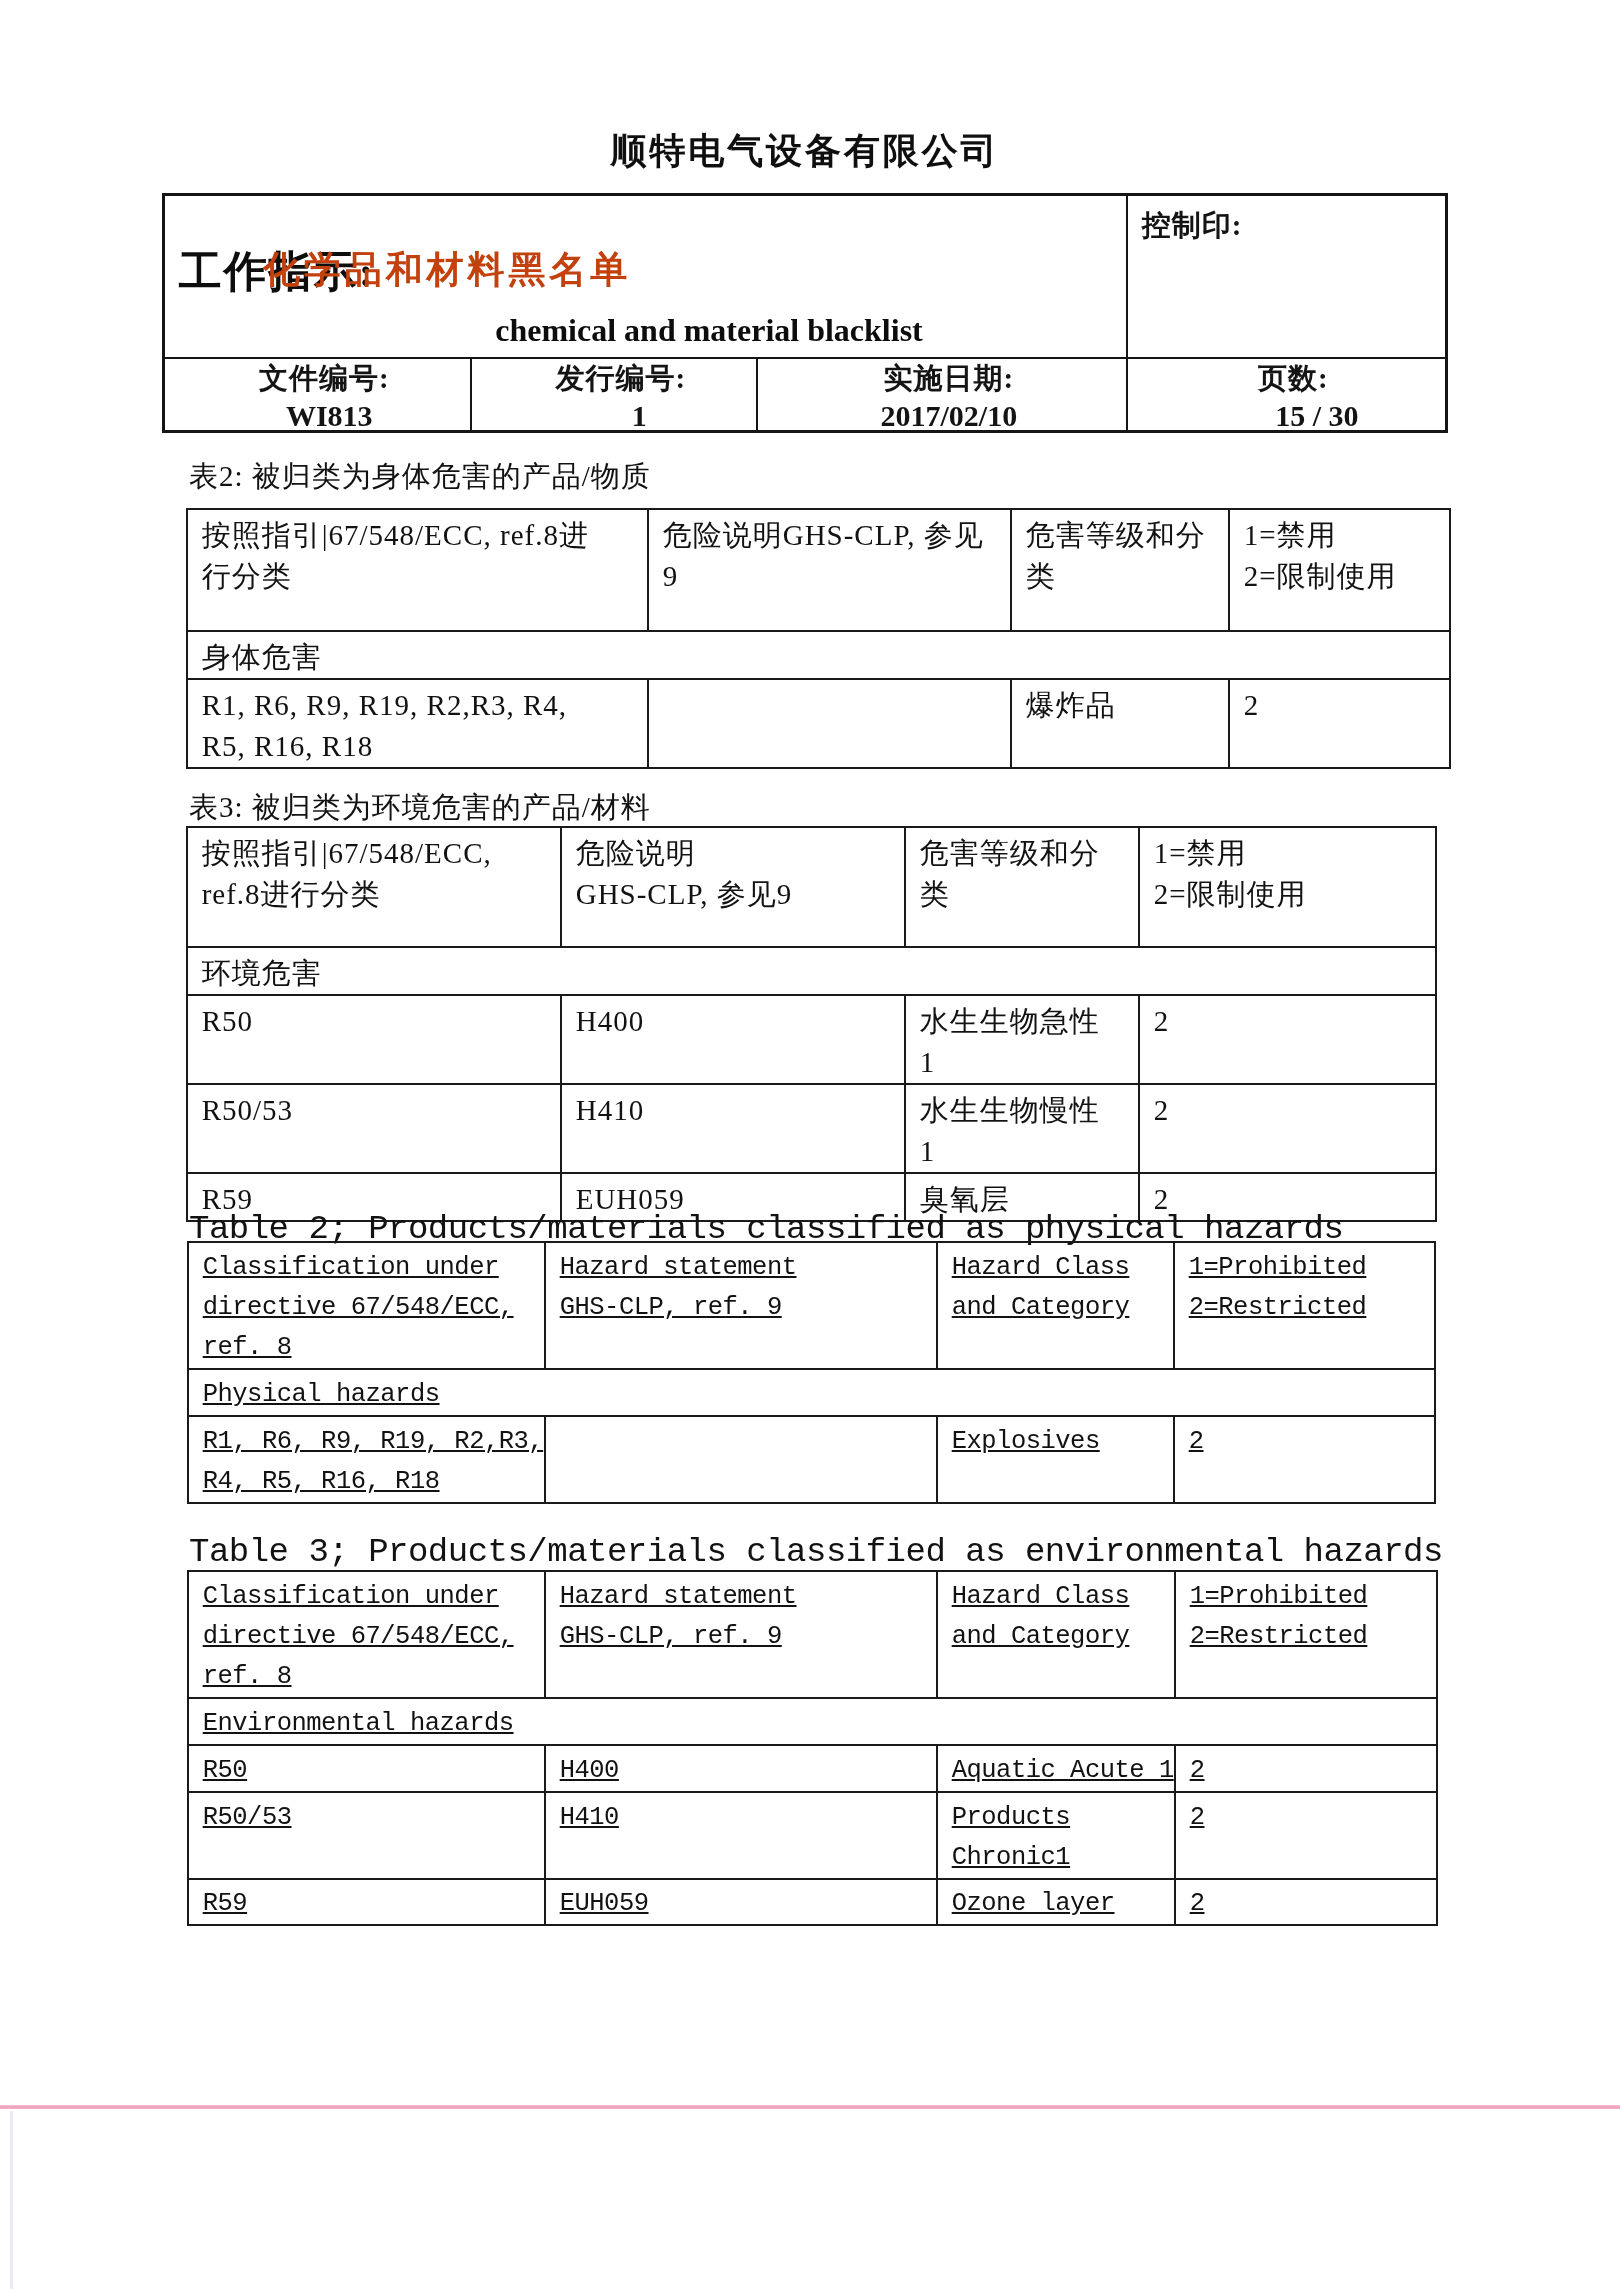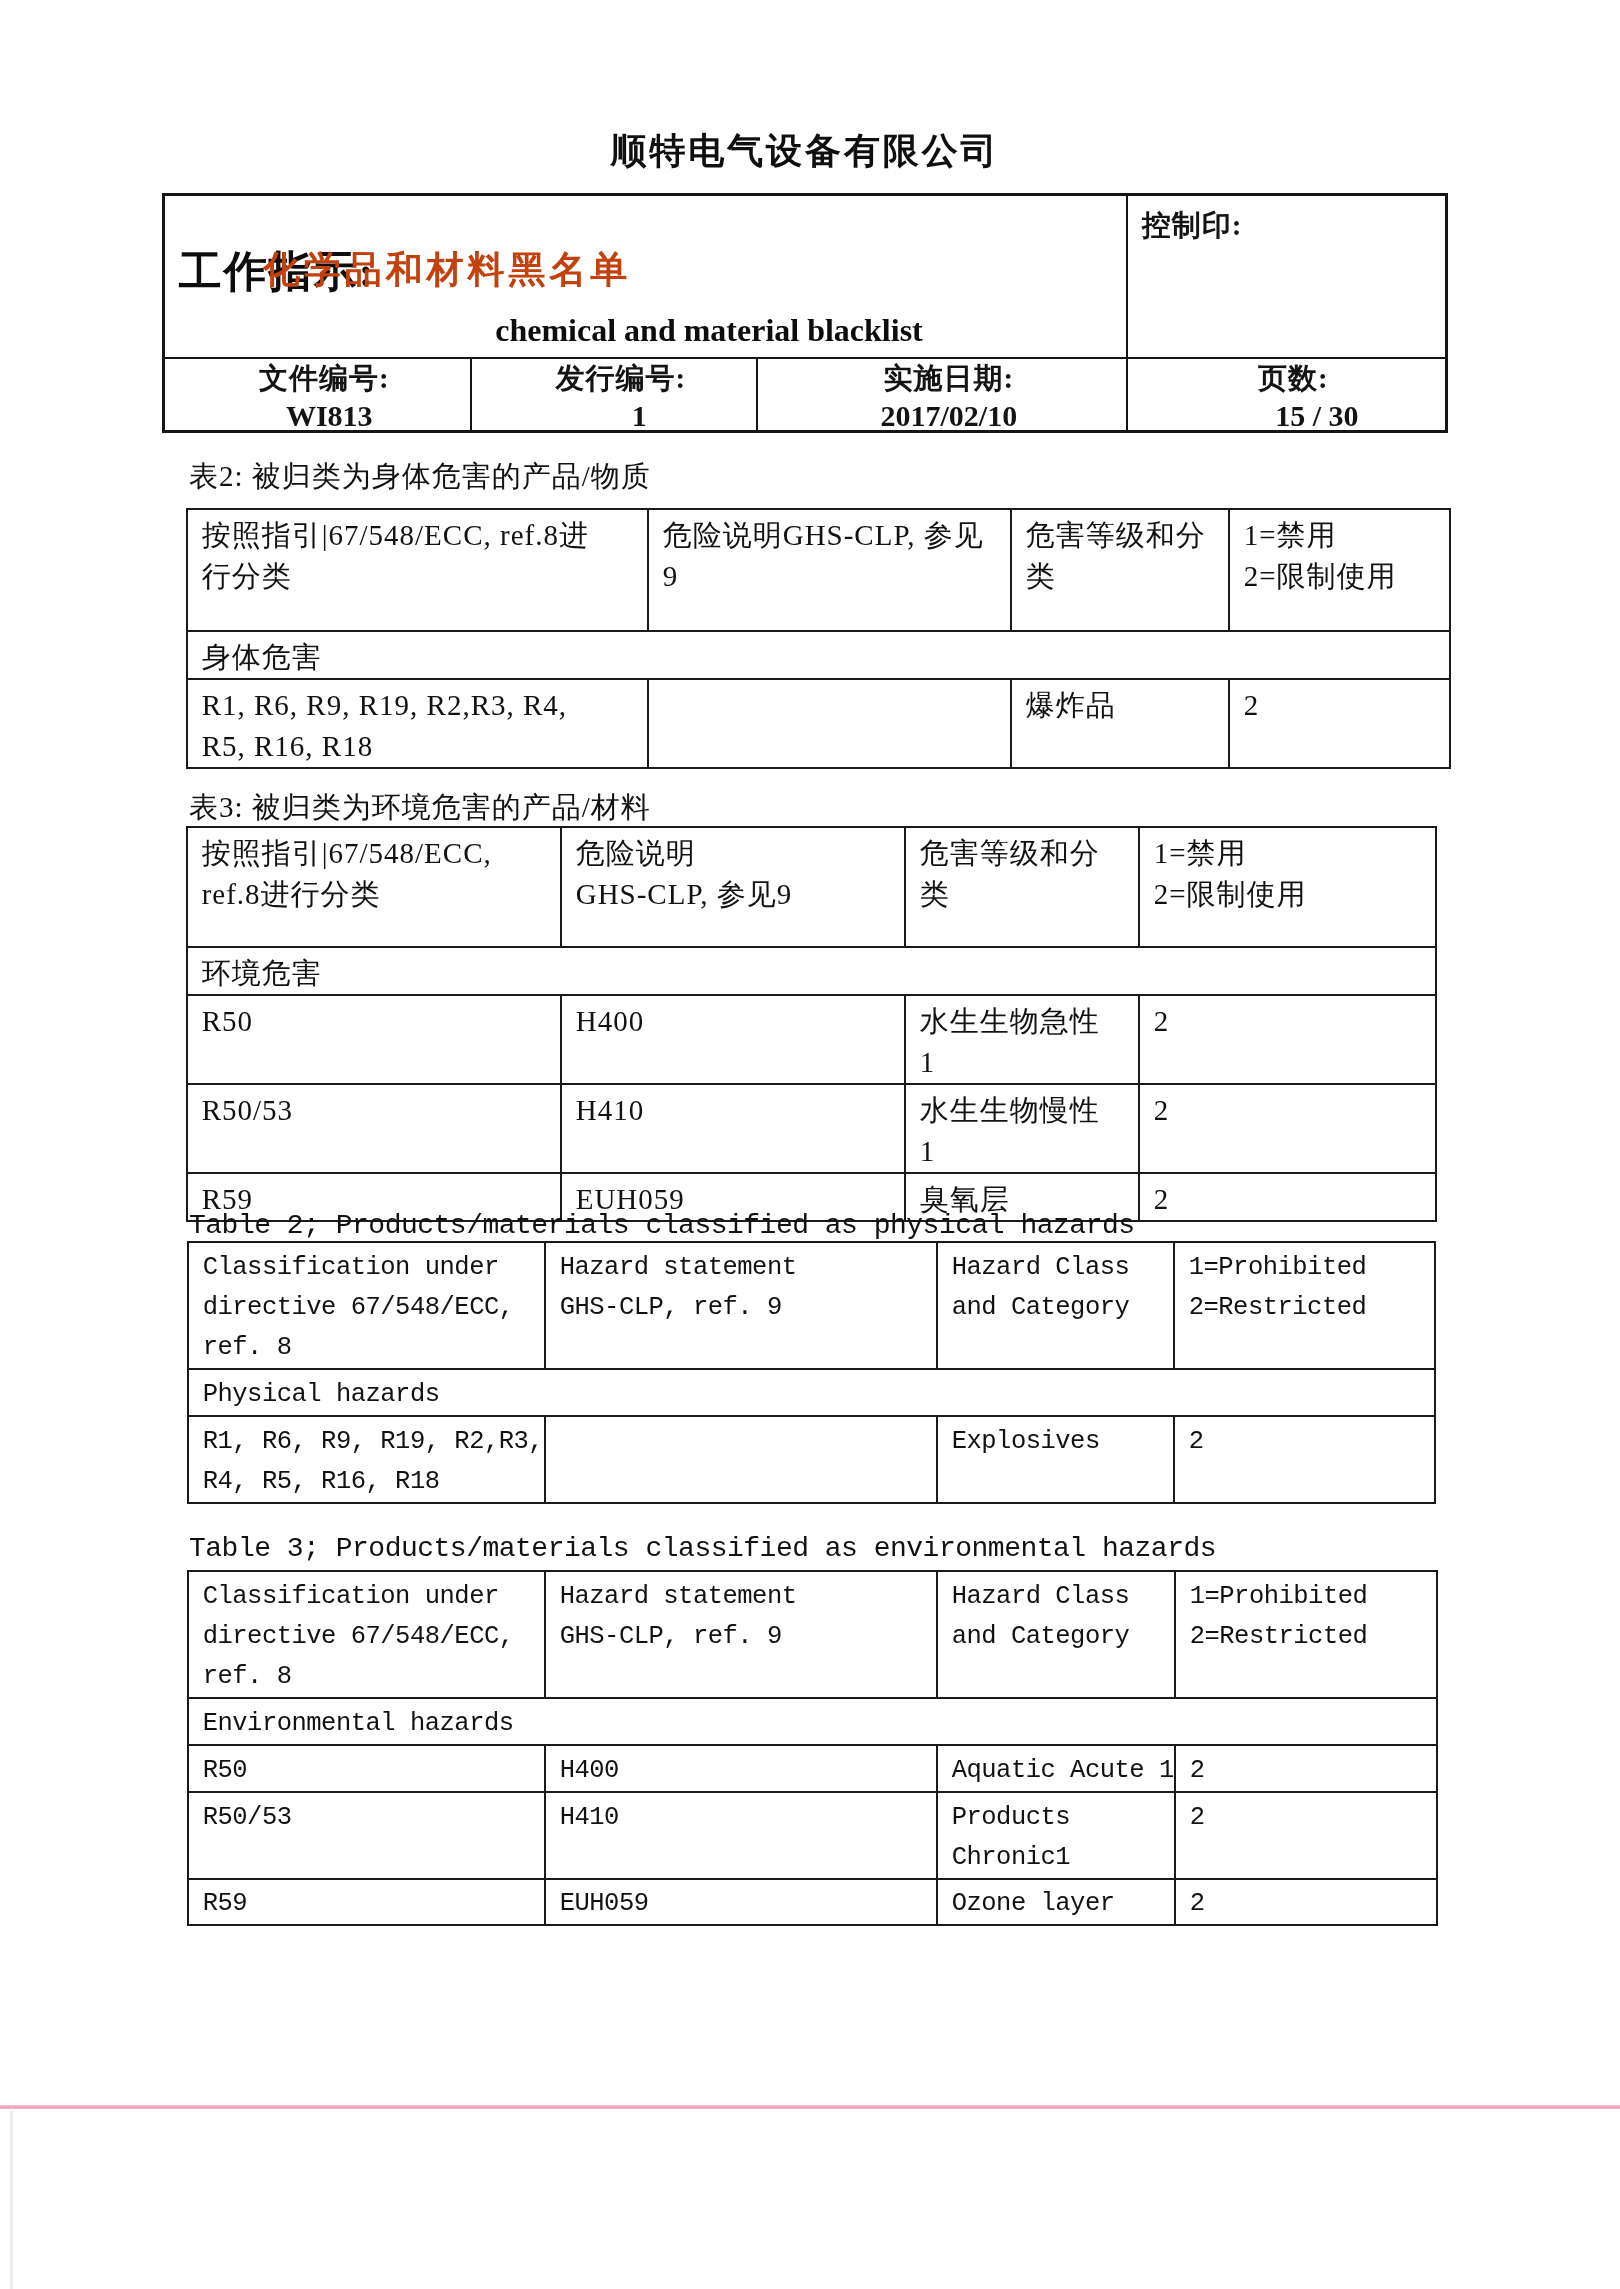--- a/index.html
+++ b/index.html
@@ -50,21 +50,21 @@
   .gap-m{margin-left:37px;}
   .gap-l{margin-left:47px;}
   
   .tab-title-cn{
     position:absolute;left:189px;
     font-size:29px;color:#121212;letter-spacing:1px;
     font-family:"Liberation Serif","DejaVu Serif",serif;
   }
   .tab-title-en{
     position:absolute;left:189px;
-    font-size:28px;color:#121212;
+    font-size:34px;color:#121212;
     font-family:"Liberation Mono","DejaVu Sans Mono",monospace;
     letter-spacing:-0.5px;white-space:pre;
   }
   
   table.dtab{
     position:absolute;border-collapse:collapse;table-layout:fixed;
     border:2.9px solid #1a1a1a;
   }
   table.dtab td{
     border:2px solid #1a1a1a;
@@ -72,21 +72,21 @@
     white-space:pre;overflow:hidden;
     padding:4.9px 2px 0 13.7px;
     color:#121212;
   }
   table.t-cn td{
     font-family:"Liberation Serif","DejaVu Serif",serif;
     font-size:29px;line-height:41px;letter-spacing:1px;
   }
   table.t-en td{
     font-family:"Liberation Mono","DejaVu Sans Mono",monospace;
-    font-size:25.5px;line-height:40px;letter-spacing:-0.5px;
+    font-size:25.5px;line-height:40px;letter-spacing:-0.5px;text-decoration:underline;
   }
   td.section{padding-top:2px;line-height:37px;}
   
   .pink-line{
     position:absolute;left:0;top:2105px;width:1620px;height:3.9px;
     background:linear-gradient(#f7c3d3,#ef9fb9,#f3b3c7);
   }
   .edge-line{
     position:absolute;left:9.8px;top:2111px;width:2.9px;height:178px;
     background:#edebf2;

